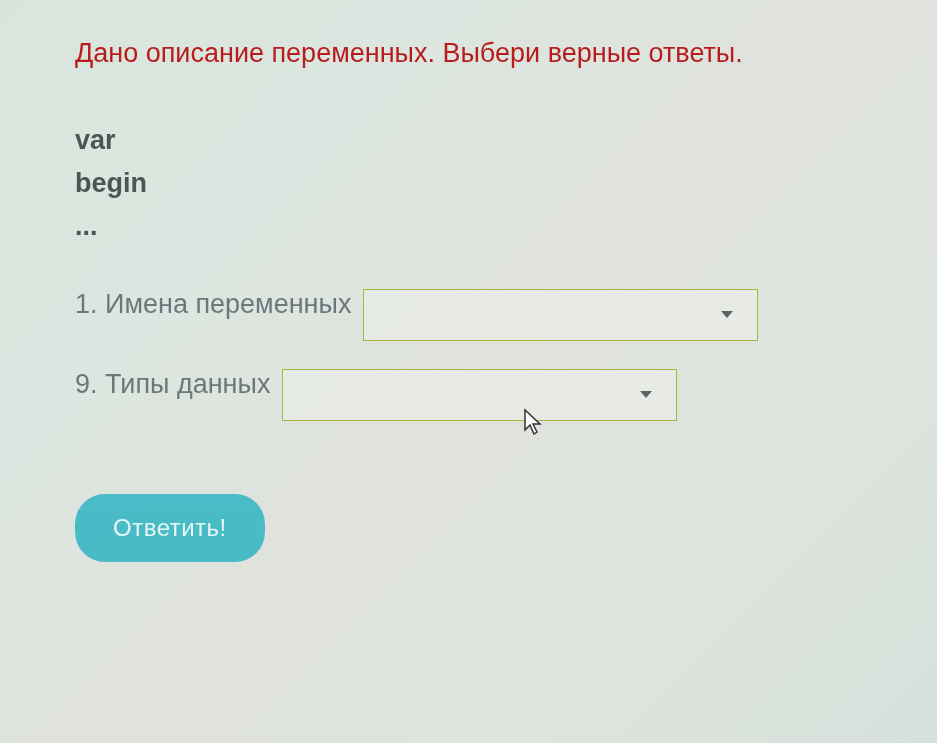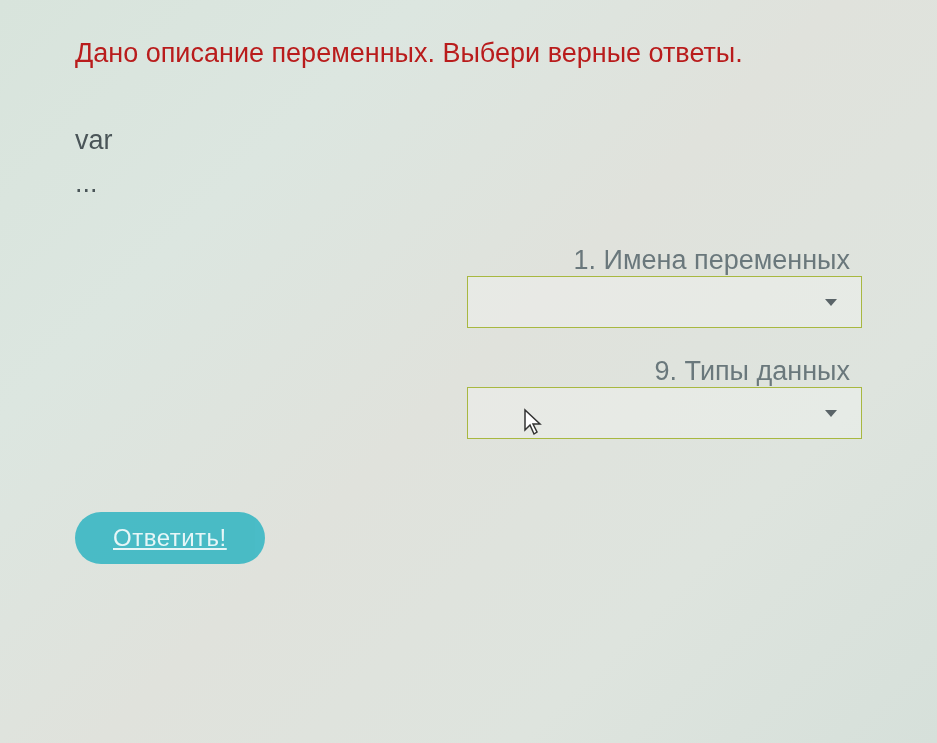--- a/index.html
+++ b/index.html
@@ -21,30 +21,29 @@
       font-size: 27px;
       color: #b91c1c;
       margin-bottom: 50px;
       font-weight: 400;
     }
     .code-block {
       font-size: 27px;
       color: #4a5558;
       line-height: 1.6;
       margin-bottom: 40px;
-      font-weight: 400;
+      font-weight: 700;
     }
     .code-line {
       display: block;
     }
     .question-row {
       display: flex;
-      align-items: flex-end;
+      align-items: flex-start;
       margin-bottom: 28px;
-      flex-direction: column;
     }
     .question-label {
       font-size: 27px;
       color: #6a787c;
       font-weight: 300;
       margin-right: 12px;
     }
     .dropdown {
       border: 1px solid #a8b840;
       background: rgba(255,255,255,0.25);
@@ -68,45 +67,45 @@
       border-left: 6px solid transparent;
       border-right: 6px solid transparent;
       border-top: 7px solid #5a6468;
     }
     .submit-button {
       margin-top: 45px;
       background: #3db8c4;
       color: #e8f8fa;
       border: none;
       border-radius: 30px;
-      padding: 12px 38px;
+      padding: 20px 38px;
       font-size: 24px;
       font-weight: 400;
       cursor: pointer;
       letter-spacing: 0.5px;
       opacity: 0.92;
-      text-decoration: underline;
     }
     .cursor {
       position: absolute;
       left: 523px;
       top: 408px;
       pointer-events: none;
       z-index: 100;
     }
   </style>
 </head>
 <body>
 
 
 
 <div class="question-title">Дано описание переменных. Выбери верные ответы.</div>
 
 <div class="code-block">
   <span class="code-line">var</span>
+  <span class="code-line">begin</span>
   <span class="code-line">...</span>
 </div>
 
 <div class="question-row">
   <span class="question-label">1. Имена переменных</span>
   <div class="dropdown dropdown-1">
     <span></span>
     <span class="dropdown-arrow"></span>
   </div>
 </div>

